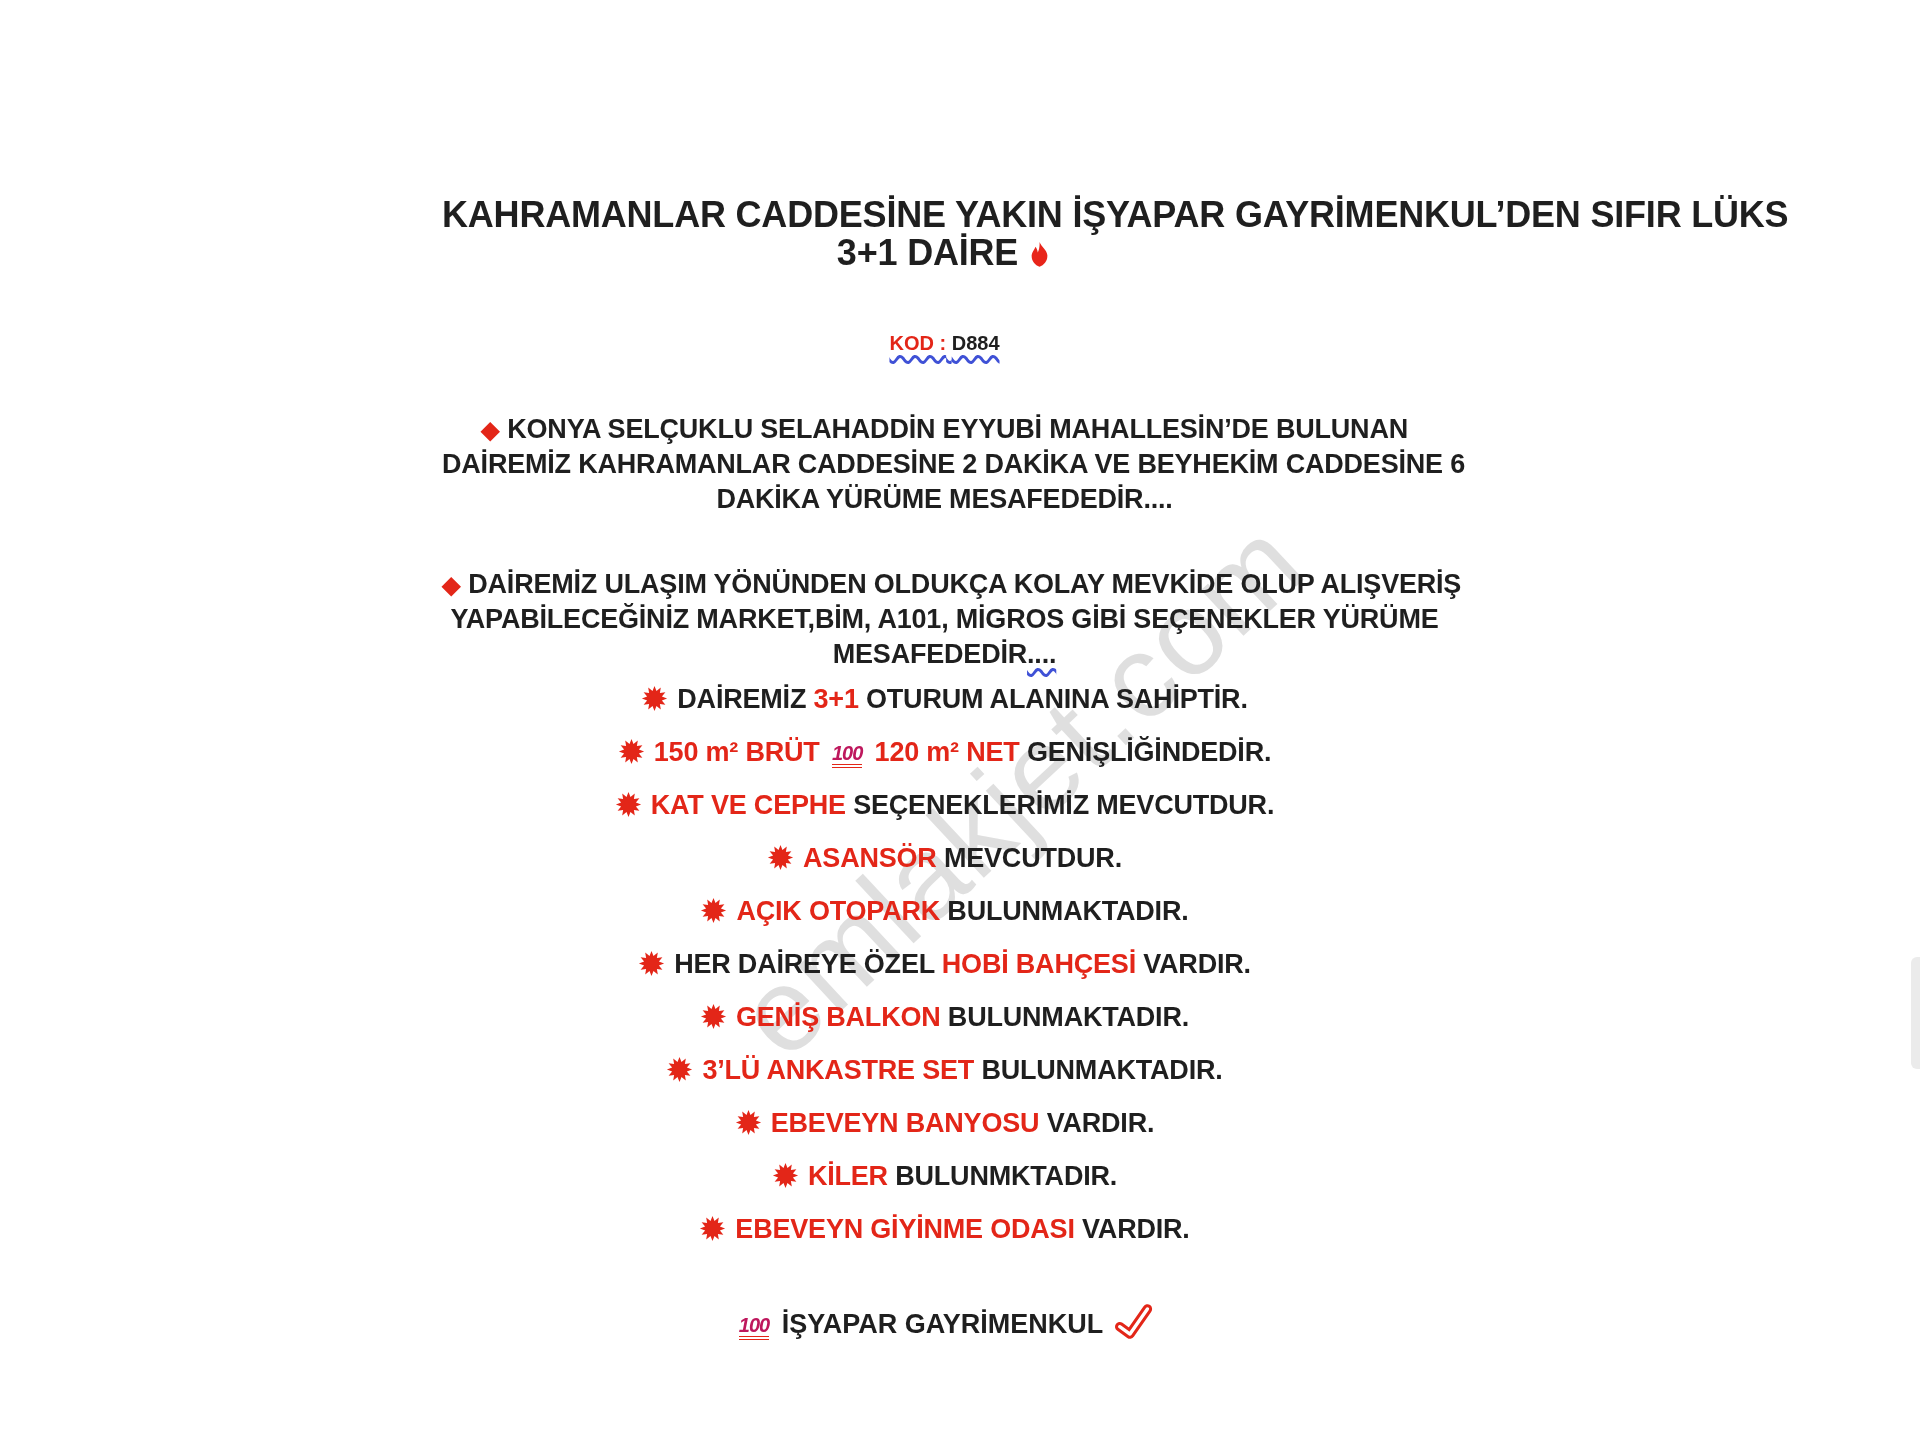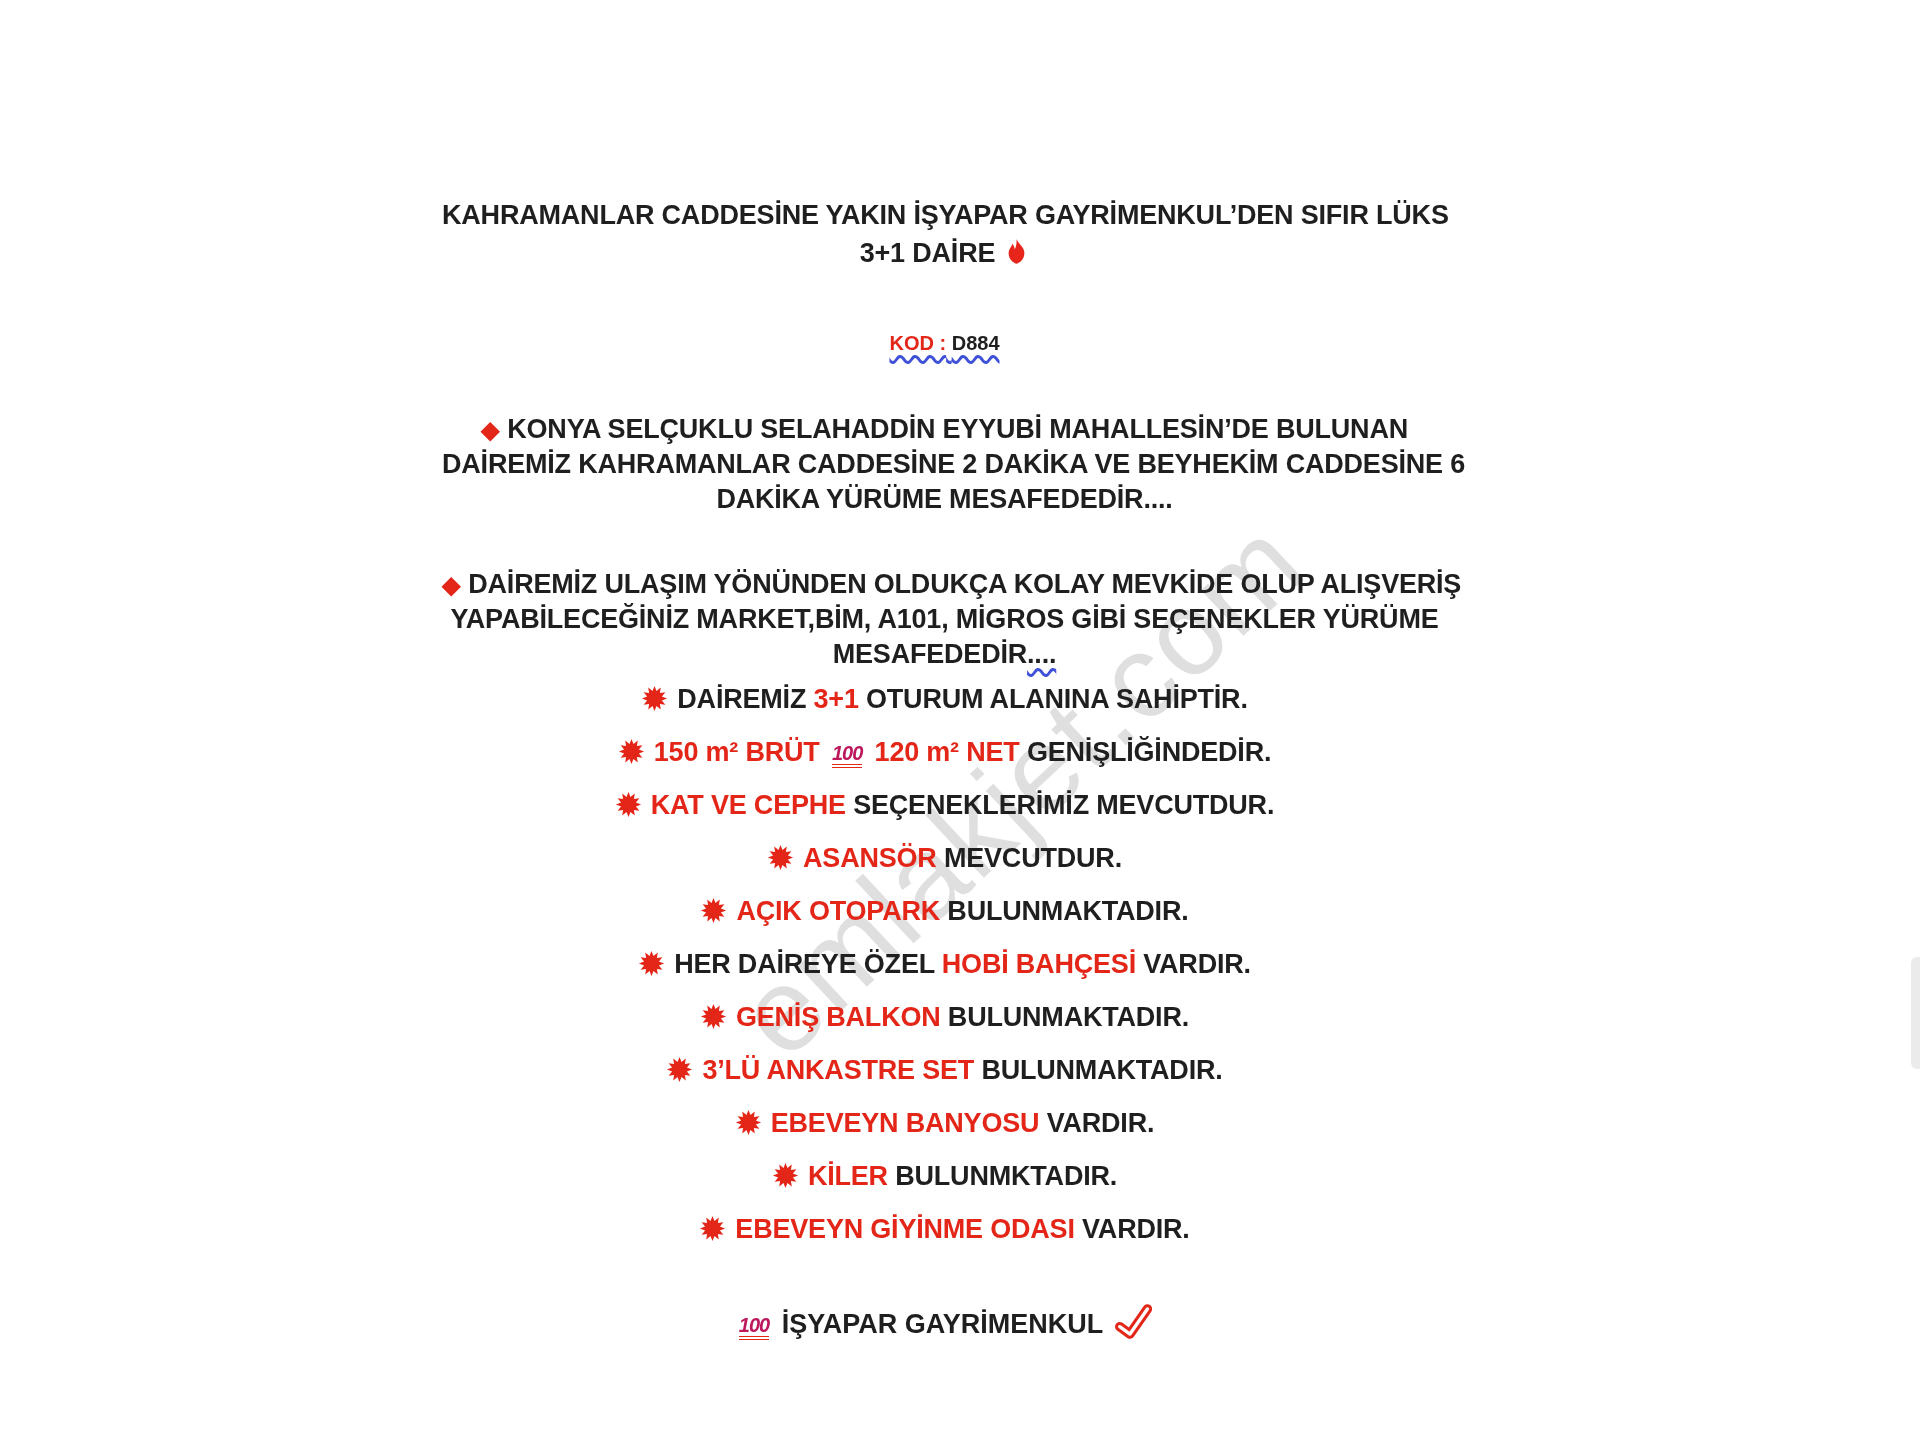--- a/index.html
+++ b/index.html
@@ -28,21 +28,21 @@
   }
   .content{
     position:absolute;
     left:442px;top:196px;
     width:1005px;
     text-align:center;
     z-index:1;
   }
   .line{white-space:nowrap;}
   .red{color:#e32618;}
-  .title{margin:0;font-size:27px;line-height:38px;letter-spacing:-0.2px;}
+  .title{margin:0;font-size:36px;line-height:38px;letter-spacing:-0.2px;}
   .kod{margin:54px 0 0 0;font-size:20px;line-height:34px;}
   .wavy{
     text-decoration-line:underline;
     text-decoration-style:wavy;
     text-decoration-color:#3f51d6;
     text-decoration-thickness:2.5px;
     text-underline-offset:5px;
     text-decoration-skip-ink:none;
   }
   .para{margin:0;font-size:27px;line-height:35px;letter-spacing:-0.2px;}

